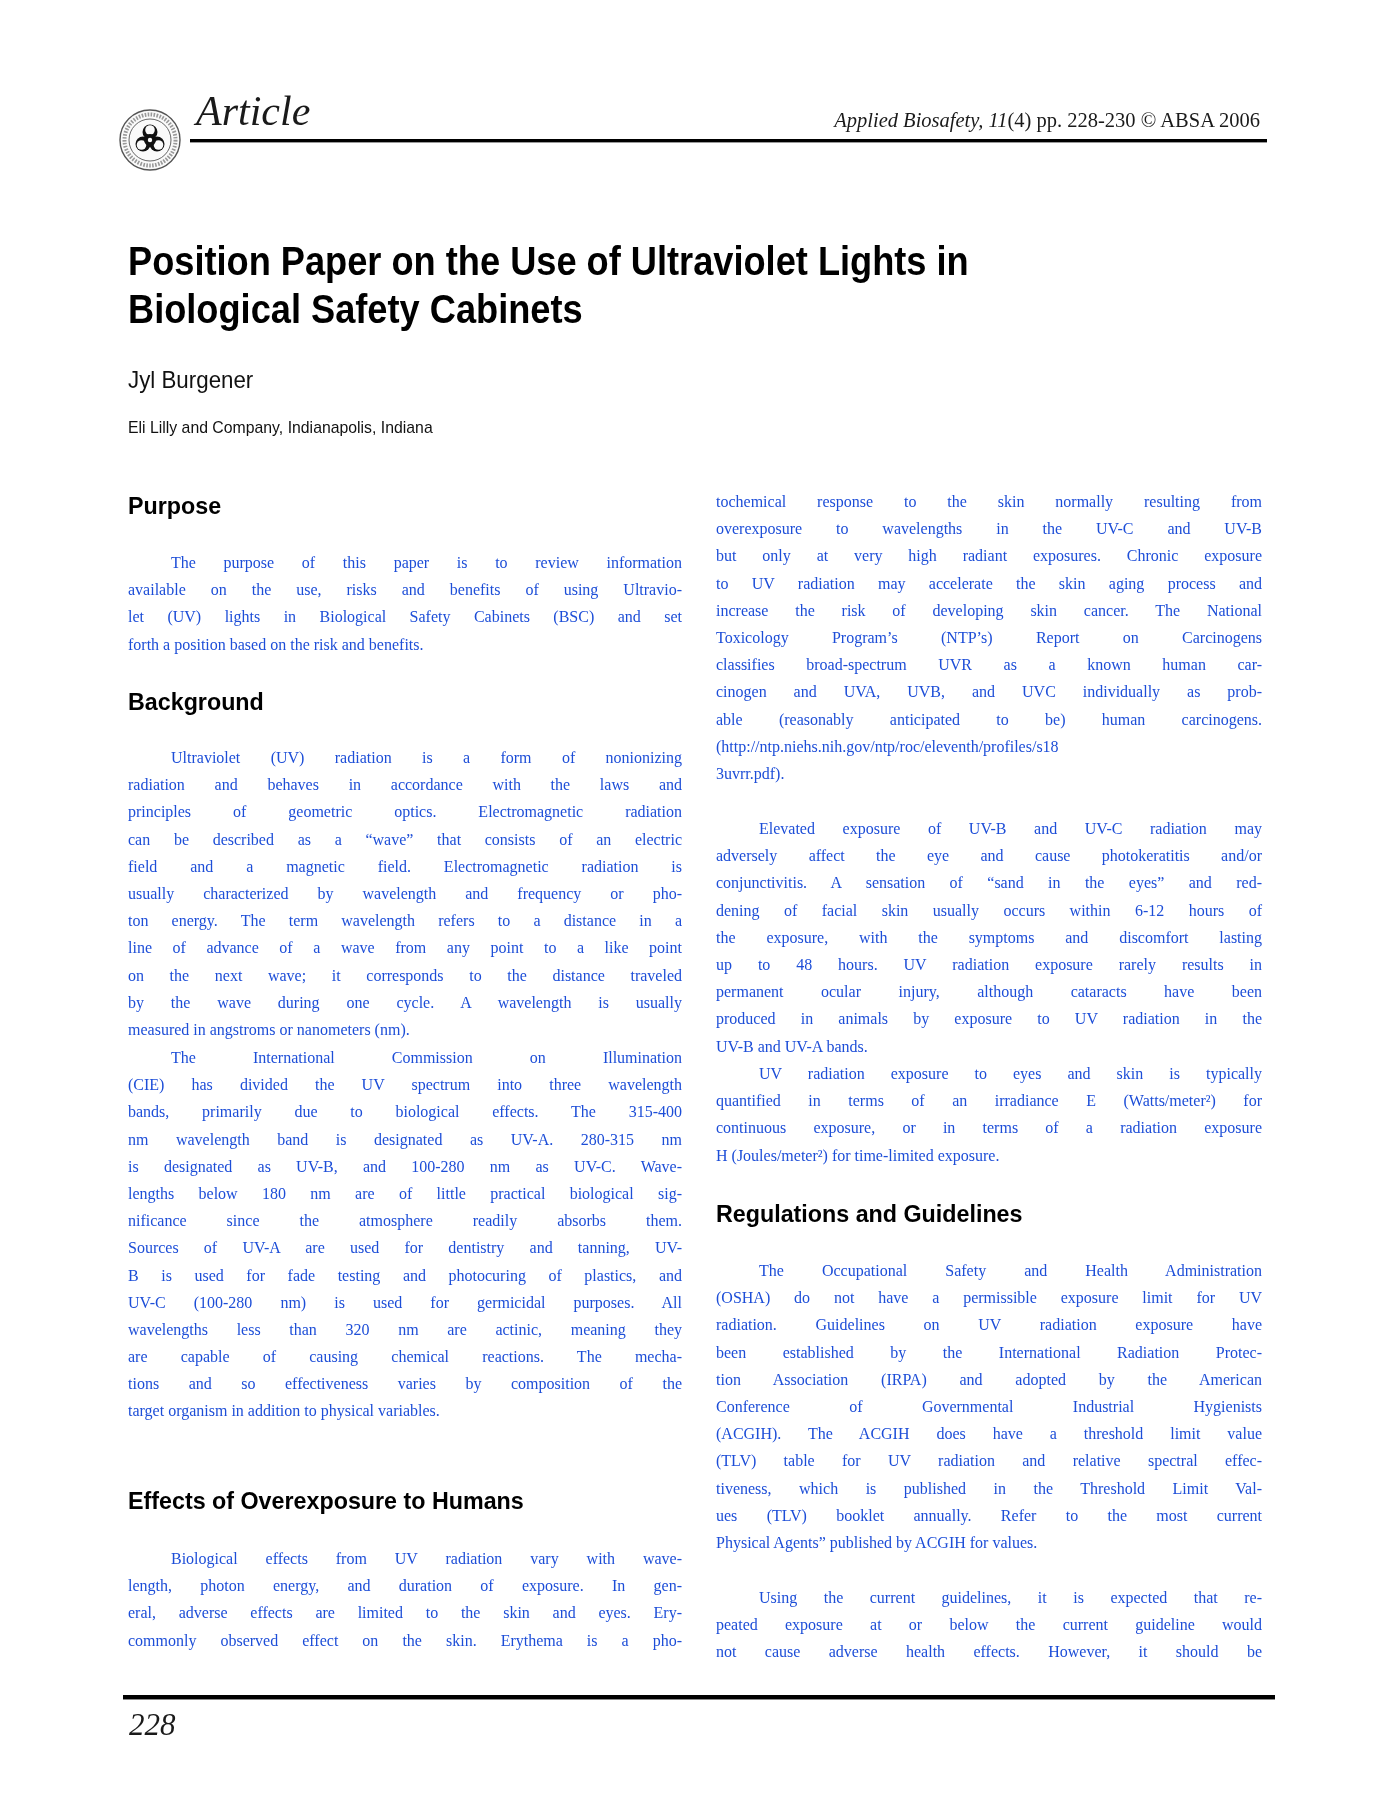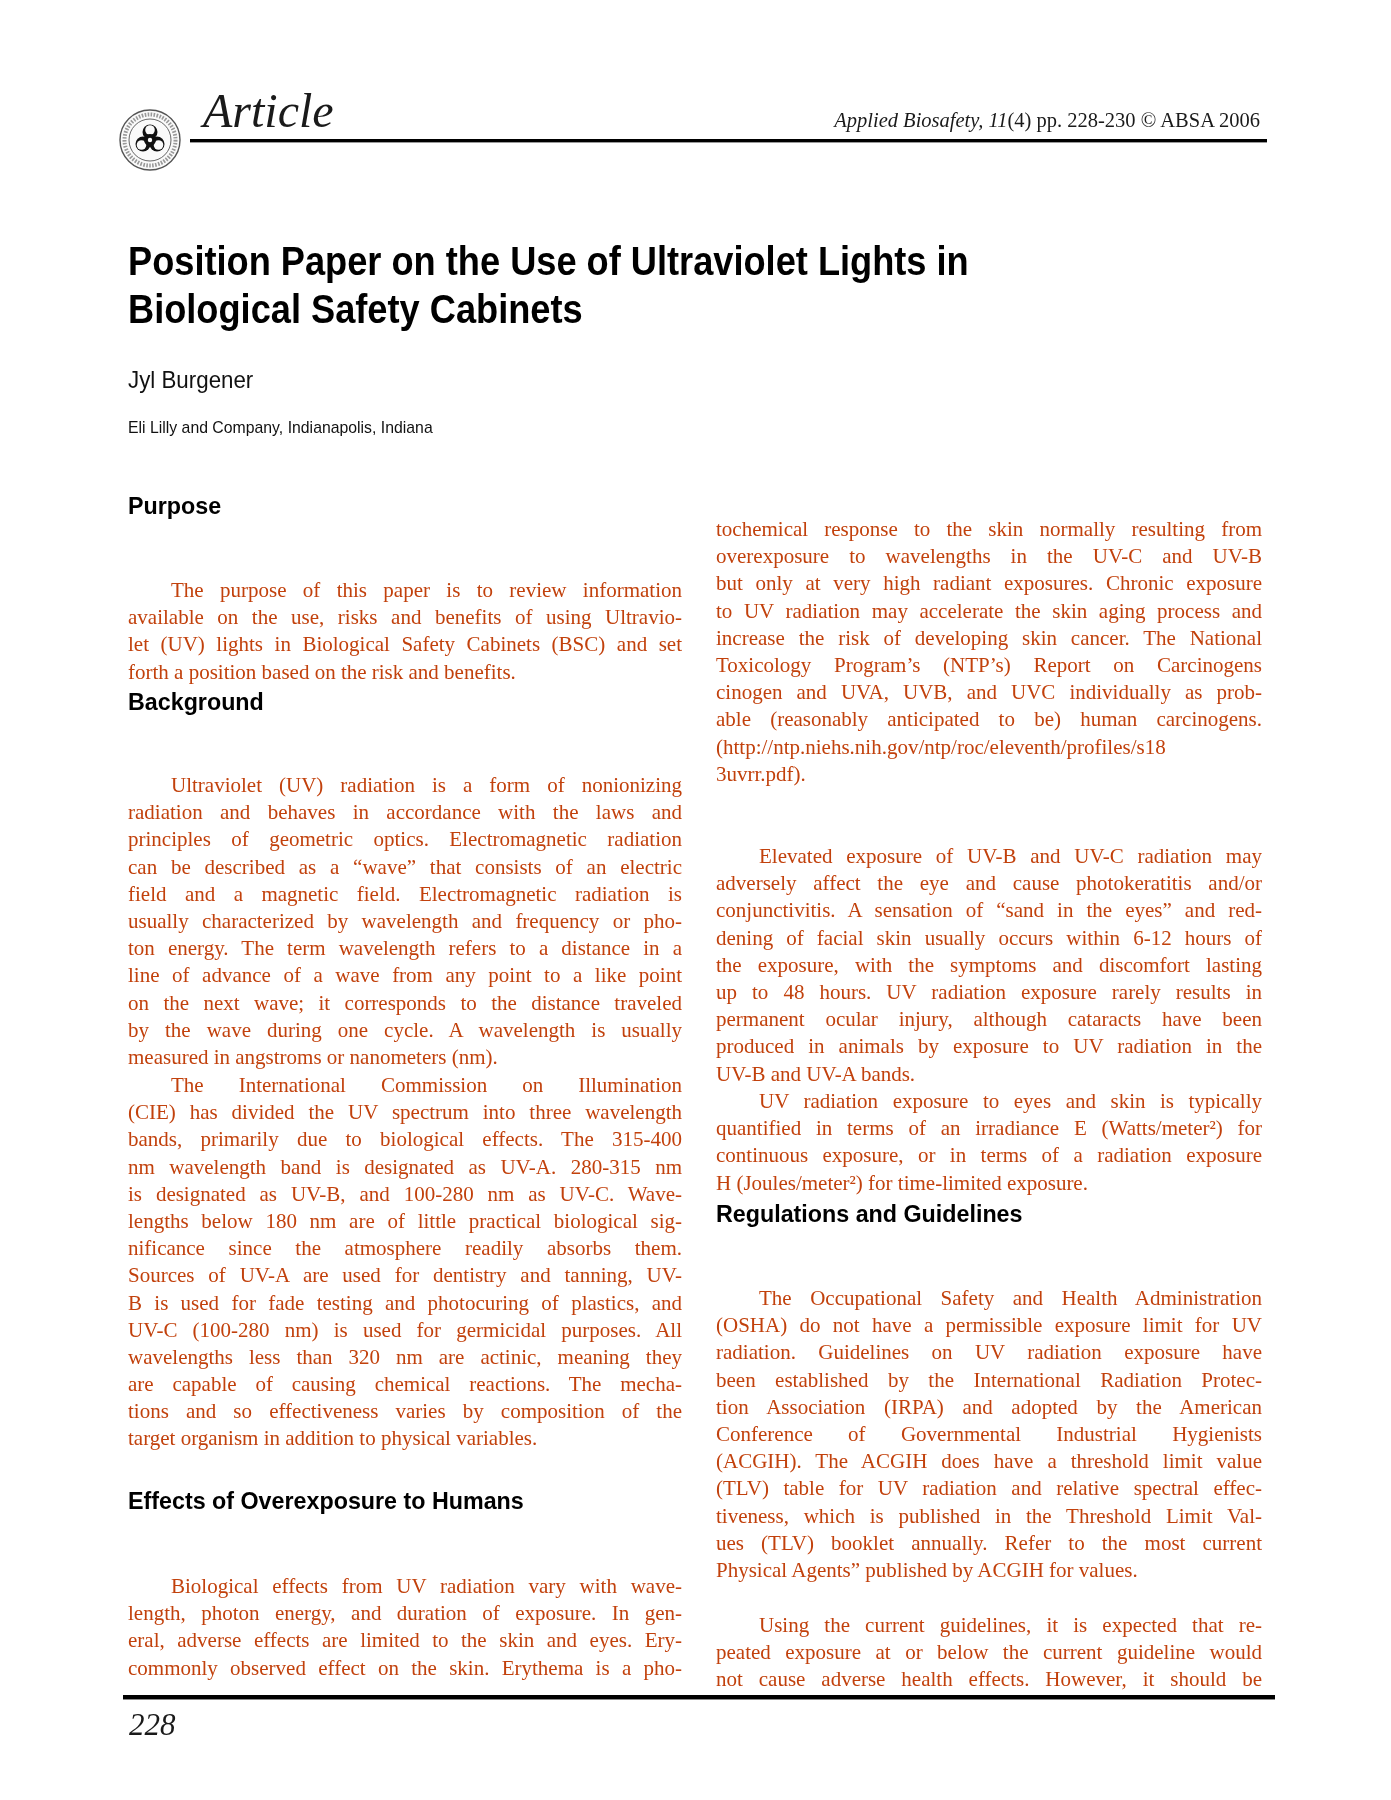--- a/index.html
+++ b/index.html
@@ -3,33 +3,33 @@
 <meta charset="utf-8">
 <style>
   html, body { margin: 0; padding: 0; background: #ffffff; }
   body { width: 1391px; height: 1800px; position: relative; overflow: hidden; color: #111111; }
   .abs { position: absolute; }
   .serif { font-family: "Liberation Serif", "DejaVu Serif", serif; }
   .sans { font-family: "Liberation Sans", "DejaVu Sans", sans-serif; }
 
   
   #logo { left: 118px; top: 108px; width: 64px; height: 64px; }
-  #article-label { left: 196px; top: 86px; font-size: 48px; font-style: italic; line-height: 50px; color: #1a1a1a; white-space: nowrap; margin-left: 7px; }
+  #article-label { left: 196px; top: 86px; font-size: 42px; font-style: italic; line-height: 50px; color: #1a1a1a; white-space: nowrap; }
   #journal-ref { right: 131px; top: 107px; font-size: 20.5px; line-height: 26px; color: #1a1a1a; white-space: nowrap; }
   #journal-ref .it { font-style: italic; margin-top: 40px; }
   #header-rule { left: 190px; top: 139px; width: 1077px; height: 3px; background: #000; box-shadow: 0 1px 0 #9a9a9a; }
 
   
   #title { left: 128px; top: 237px; font-size: 40px; line-height: 48px; font-weight: bold; transform: scaleX(0.905); transform-origin: left top; white-space: nowrap; color: #000; }
   #author { left: 128px; top: 365px; font-size: 24px; line-height: 30px; transform: scaleX(0.93); transform-origin: left top; white-space: nowrap; color: #111; }
   #affiliation { left: 128px; top: 417px; font-size: 17px; line-height: 22px; transform: scaleX(0.93); transform-origin: left top; white-space: nowrap; color: #111; }
 
   
   .h { position: absolute; font-family: "Liberation Sans", "DejaVu Sans", sans-serif; font-weight: bold; font-size: 24.5px; line-height: 30px; white-space: nowrap; transform: scaleX(0.95); transform-origin: left top; color: #000; }
-  .blk { position: absolute; font-family: "Liberation Serif", "DejaVu Serif", serif; font-size: 21px; color: #c2410c; margin-top: 28px; }
+  .blk { position: absolute; font-family: "Liberation Serif", "DejaVu Serif", serif; font-size: 16px; color: #1d4ed8; }
   .col-left { left: 128px; width: 554px; }
   .col-right { left: 716px; width: 546px; }
   .h.col-left, .h.col-right { width: auto; }
   .ln { height: 27.2px; line-height: 27.2px; text-align: justify; text-align-last: justify; }
   .ln.last { text-align-last: left; }
   .ln.indent { text-indent: 43px; }
 
   #h-purpose { top: 491px; }
   #p-purpose { top: 549px; }
   #h-background { top: 687px; }
@@ -129,20 +129,21 @@
     <div class="ln">commonly observed effect on the skin. Erythema is a pho-</div>
   </div>
 
 <div class="blk col-right" id="p-effects-cont">
     <div class="ln">tochemical response to the skin normally resulting from</div>
     <div class="ln">overexposure to wavelengths in the UV-C and UV-B</div>
     <div class="ln">but only at very high radiant exposures. Chronic exposure</div>
     <div class="ln">to UV radiation may accelerate the skin aging process and</div>
     <div class="ln">increase the risk of developing skin cancer. The National</div>
     <div class="ln">Toxicology Program’s (NTP’s) Report on Carcinogens</div>
+    <div class="ln">classifies broad-spectrum UVR as a known human car-</div>
     <div class="ln">cinogen and UVA, UVB, and UVC individually as prob-</div>
     <div class="ln">able (reasonably anticipated to be) human carcinogens.</div>
     <div class="ln">(http://ntp.niehs.nih.gov/ntp/roc/eleventh/profiles/s18</div>
     <div class="ln last">3uvrr.pdf).</div>
   </div>
 <div class="blk col-right" id="p-eyes">
     <div class="ln indent">Elevated exposure of UV-B and UV-C radiation may</div>
     <div class="ln">adversely affect the eye and cause photokeratitis and/or</div>
     <div class="ln">conjunctivitis. A sensation of “sand in the eyes” and red-</div>
     <div class="ln">dening of facial skin usually occurs within 6-12 hours of</div>

